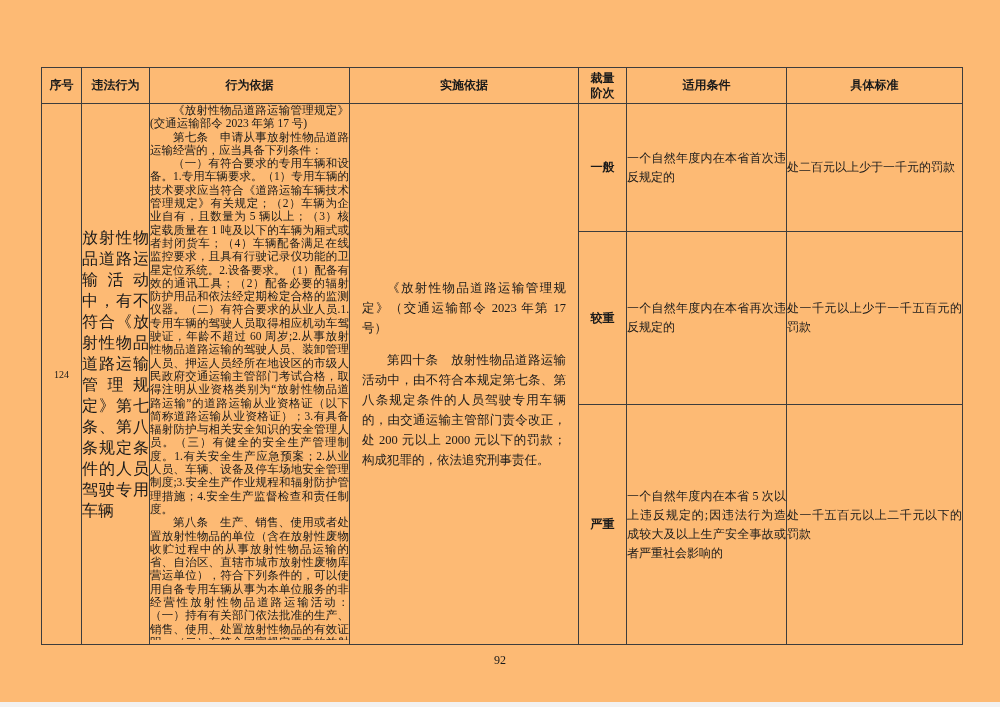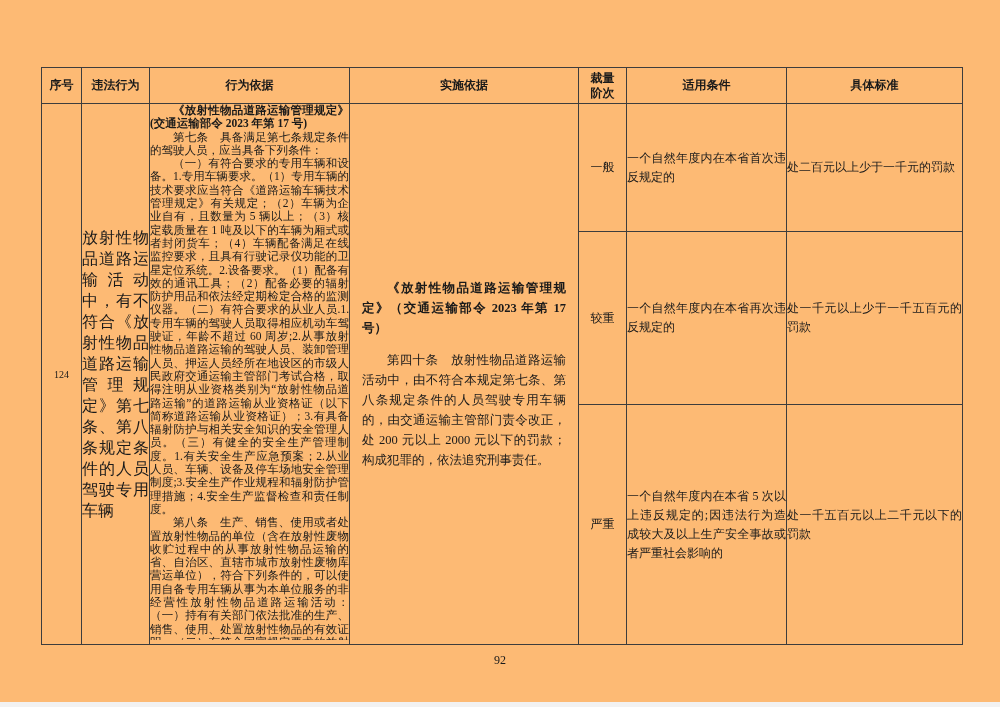--- a/index.html
+++ b/index.html
@@ -63,39 +63,40 @@
   }
   .basis-inner {
     height: 536px;
     overflow: hidden;
     font-size: 11.5px;
     line-height: 13.3px;
     text-align: justify;
     text-justify: inter-ideograph;
   }
   .basis-inner p { margin: 0; text-indent: 2em; }
-  .bold-title { font-weight: bold; }
+  .bold-title { font-weight: normal; }
 
   td.impl-cell {
     vertical-align: middle;
     padding: 0 9px;
   }
   .impl-inner {
     font-size: 12.5px;
     line-height: 20px;
     text-align: justify;
     text-justify: inter-ideograph;
   }
   .impl-inner p { margin: 12px; text-indent: 2em; }
 
   td.tier-cell {
     font-size: 12px;
     text-align: center;
     vertical-align: middle;
     padding: 0 10px;
+    font-weight: bold;
   }
   td.cond-cell, td.std-cell {
     font-size: 12px;
     line-height: 19px;
     vertical-align: middle;
     padding: 0 10px;
     text-align: justify;
     text-justify: inter-ideograph;
   }
   tr.tier-row-1 { height: 128px; }
@@ -136,21 +137,21 @@
         <th class="hdr">具体标准</th>
       </tr>
     </thead>
     <tbody>
       <tr class="tier-row-1">
         <td class="seq-cell" rowspan="3">124</td>
         <td class="violation-cell" rowspan="3">放射性物品道路运输活动中，有不符合《放射性物品道路运输管理规定》第七条、第八条规定条件的人员驾驶专用车辆</td>
         <td class="basis-cell" rowspan="3">
           <div class="basis-inner">
             <p class="bold-title">《放射性物品道路运输管理规定》(交通运输部令 2023 年第 17 号)</p>
-            <p>第七条　具备满足第七条规定条件的驾驶人员，应当具备下列条件：</p>
+            <p>第七条　申请从事放射性物品道路运输经营的，应当具备下列条件：</p>
             <p>（一）有符合要求的专用车辆和设备。1.专用车辆要求。（1）专用车辆的技术要求应当符合《道路运输车辆技术管理规定》有关规定；（2）车辆为企业自有，且数量为 5 辆以上；（3）核定载质量在 1 吨及以下的车辆为厢式或者封闭货车；（4）车辆配备满足在线监控要求，且具有行驶记录仪功能的卫星定位系统。2.设备要求。（1）配备有效的通讯工具；（2）配备必要的辐射防护用品和依法经定期检定合格的监测仪器。（二）有符合要求的从业人员.1.专用车辆的驾驶人员取得相应机动车驾驶证，年龄不超过 60 周岁;2.从事放射性物品道路运输的驾驶人员、装卸管理人员、押运人员经所在地设区的市级人民政府交通运输主管部门考试合格，取得注明从业资格类别为“放射性物品道路运输”的道路运输从业资格证（以下简称道路运输从业资格证）；3.有具备辐射防护与相关安全知识的安全管理人员。（三）有健全的安全生产管理制度。1.有关安全生产应急预案；2.从业人员、车辆、设备及停车场地安全管理制度;3.安全生产作业规程和辐射防护管理措施；4.安全生产监督检查和责任制度。</p>
             <p>第八条　生产、销售、使用或者处置放射性物品的单位（含在放射性废物收贮过程中的从事放射性物品运输的省、自治区、直辖市城市放射性废物库营运单位），符合下列条件的，可以使用自备专用车辆从事为本单位服务的非经营性放射性物品道路运输活动：（一）持有有关部门依法批准的生产、销售、使用、处置放射性物品的有效证明；（二）有符合国家规定要求的放射性物品运输容器；（三）有具备辐射防护与安全防护知识的专业技术人员；（四）具备满足第七条规定条件的驾驶人员、专用车辆、设备和安全生产管理制度，但专用车辆的数量可以少于 5 辆。</p>
           </div>
         </td>
         <td class="impl-cell" rowspan="3">
           <div class="impl-inner">
             <p class="bold-title">《放射性物品道路运输管理规定》（交通运输部令 2023 年第 17 号）</p>
             <p>第四十条　放射性物品道路运输活动中，由不符合本规定第七条、第八条规定条件的人员驾驶专用车辆的，由交通运输主管部门责令改正，处 200 元以上 2000 元以下的罚款；构成犯罪的，依法追究刑事责任。</p>
           </div>
         </td>

